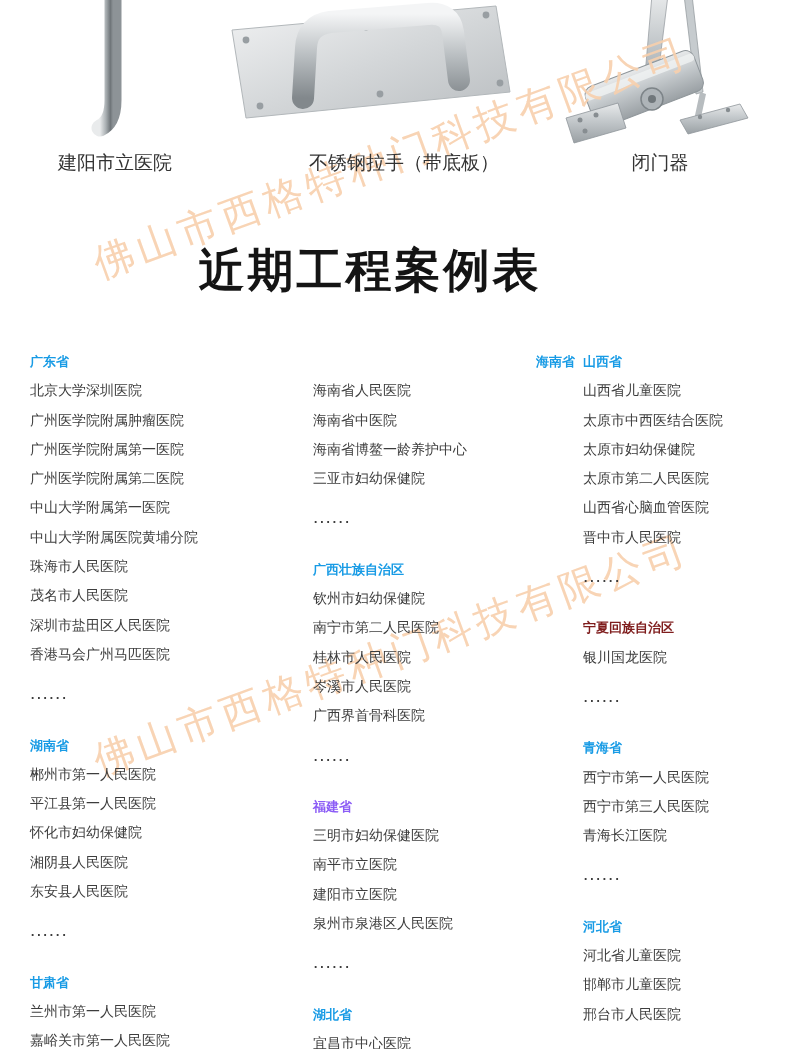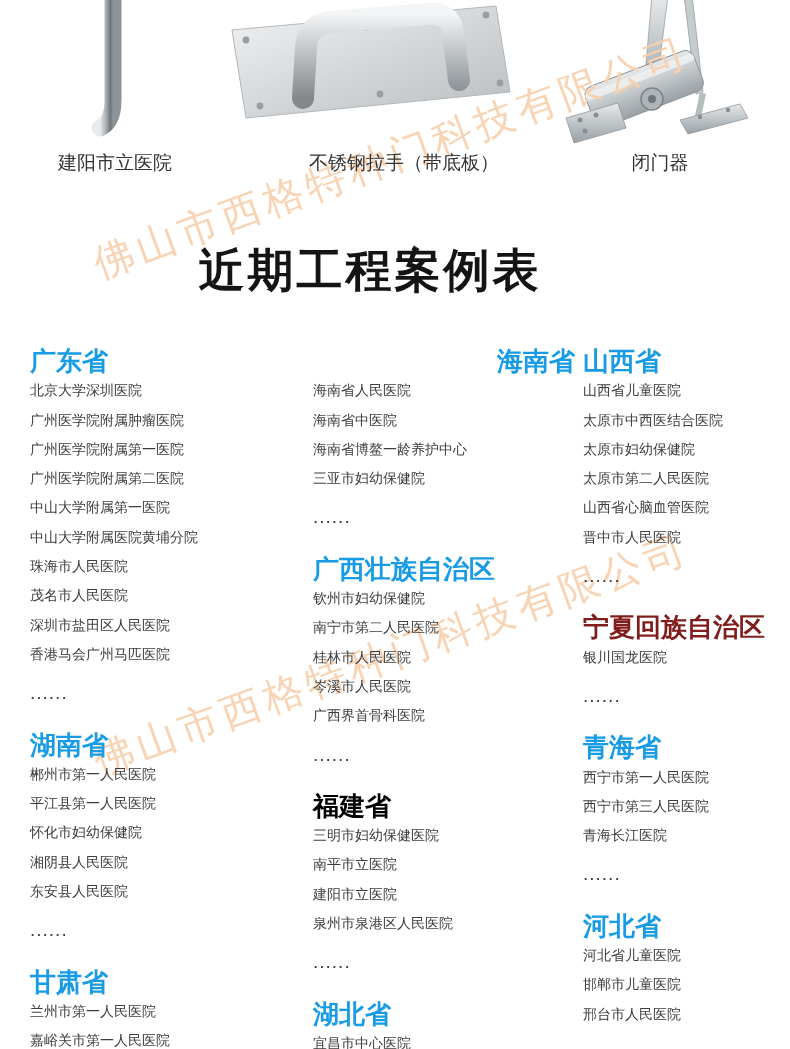--- a/index.html
+++ b/index.html
@@ -28,21 +28,21 @@
          text-align:center;font-size:46px;font-weight:bold;color:#141414;
          letter-spacing:3px;z-index:4;}
 
   
   .columns{position:absolute;top:347px;left:0;width:790px;z-index:4;}
   .col{position:absolute;top:0;}
   .col1{left:30px;width:278px;}
   .col2{left:313px;width:262px;}
   .col3{left:583px;width:205px;}
   .section{margin-bottom:23px;}
-  .province{font-size:26px;font-weight:bold;line-height:29.3px;}
+  .province{font-size:13px;font-weight:bold;line-height:29.3px;}
   .row{font-size:14px;color:#3d3d3d;line-height:29.3px;white-space:nowrap;}
   .dots{font-size:19px;color:#3d3d3d;line-height:29.3px;margin-top:9px;letter-spacing:1px;}
 </style>
 </head>
 <body>
 
 <div class="page">
 
   <div class="watermark wm1" style="color: rgb(248, 208, 173);">佛山市西格特种门科技有限公司</div>
   <div class="watermark wm2" style="color: rgb(248, 208, 173);">佛山市西格特种门科技有限公司</div>
@@ -160,21 +160,21 @@
         <div class="section">
           <div class="province" style="color: rgb(24, 155, 229);">广西壮族自治区</div>
           <div class="row">钦州市妇幼保健院</div>
           <div class="row">南宁市第二人民医院</div>
           <div class="row">桂林市人民医院</div>
           <div class="row">岑溪市人民医院</div>
           <div class="row">广西界首骨科医院</div>
           <div class="dots">......</div>
         </div>
         <div class="section">
-          <div class="province" style="color: #000000;">福建省</div>
+          <div class="province" style="color: #8b5cf6;">福建省</div>
           <div class="row">三明市妇幼保健医院</div>
           <div class="row">南平市立医院</div>
           <div class="row">建阳市立医院</div>
           <div class="row">泉州市泉港区人民医院</div>
           <div class="dots">......</div>
         </div>
         <div class="section">
           <div class="province" style="color: rgb(24, 155, 229);">湖北省</div>
           <div class="row">宜昌市中心医院</div>
         </div>

